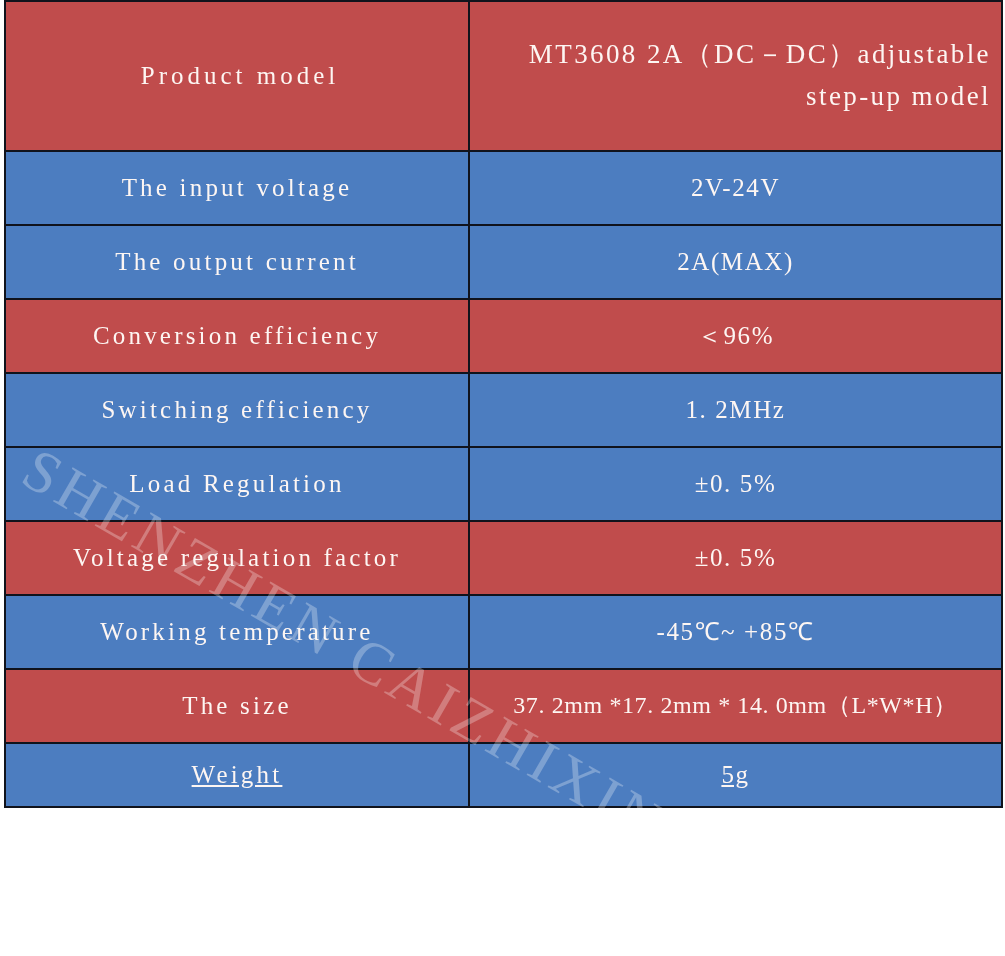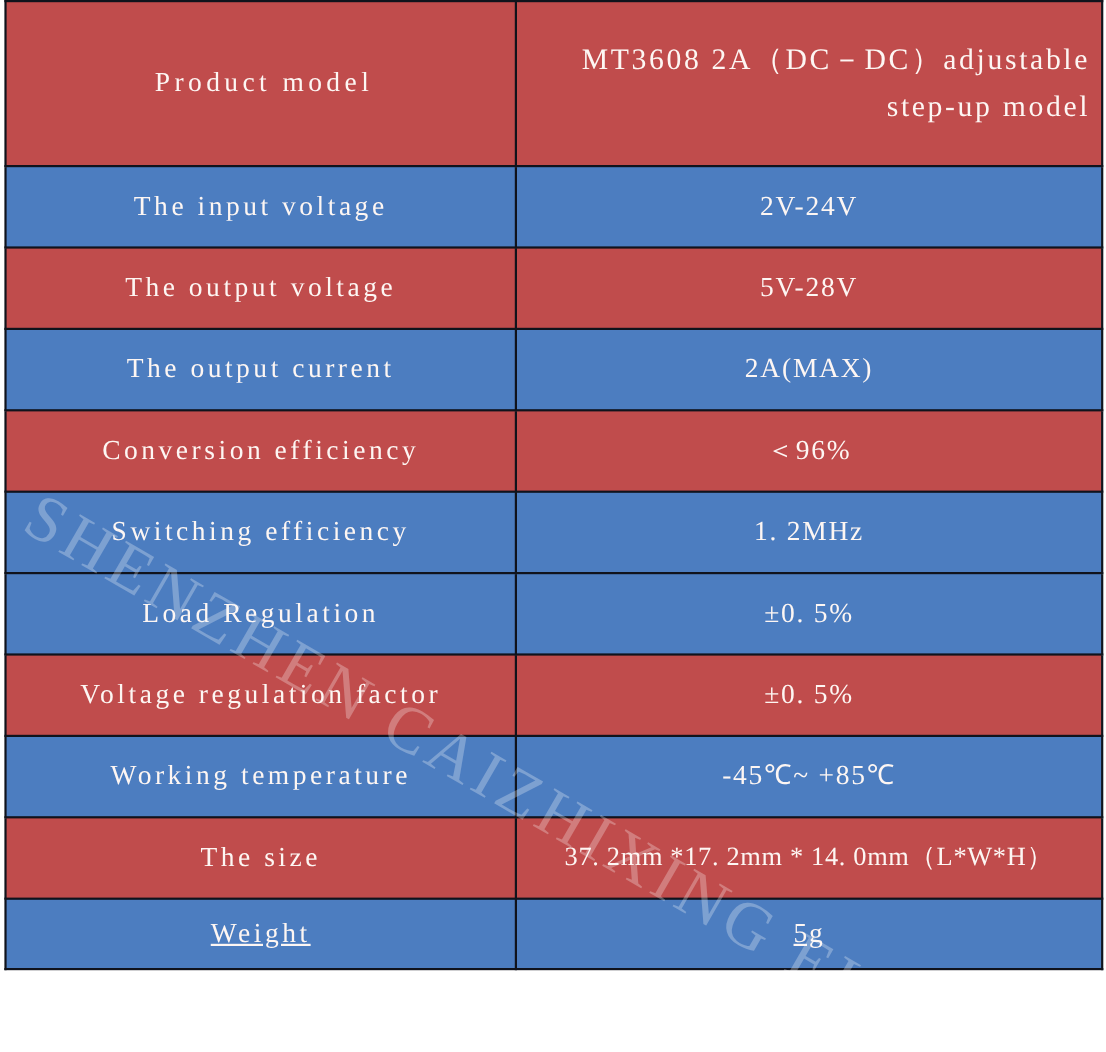--- a/index.html
+++ b/index.html
@@ -131,24 +131,20 @@
           <span class="line">MT3608 2A（DC－DC）adjustable</span>
           <span class="line">step-up model</span>
         </td>
       </tr>
 
       <tr class="row-blue r-normal">
         <td class="cell-label">The input voltage</td>
         <td class="cell-value">2V-24V</td>
       </tr>
 
-      <tr class="row-red r-normal">
-        <td class="cell-label">The output voltage</td>
-        <td class="cell-value">5V-28V</td>
-      </tr>
 
       <tr class="row-blue r-normal">
         <td class="cell-label">The output current</td>
         <td class="cell-value">2A(MAX)</td>
       </tr>
 
       <tr class="row-red r-normal">
         <td class="cell-label">Conversion efficiency</td>
         <td class="cell-value">＜96%</td>
       </tr>

